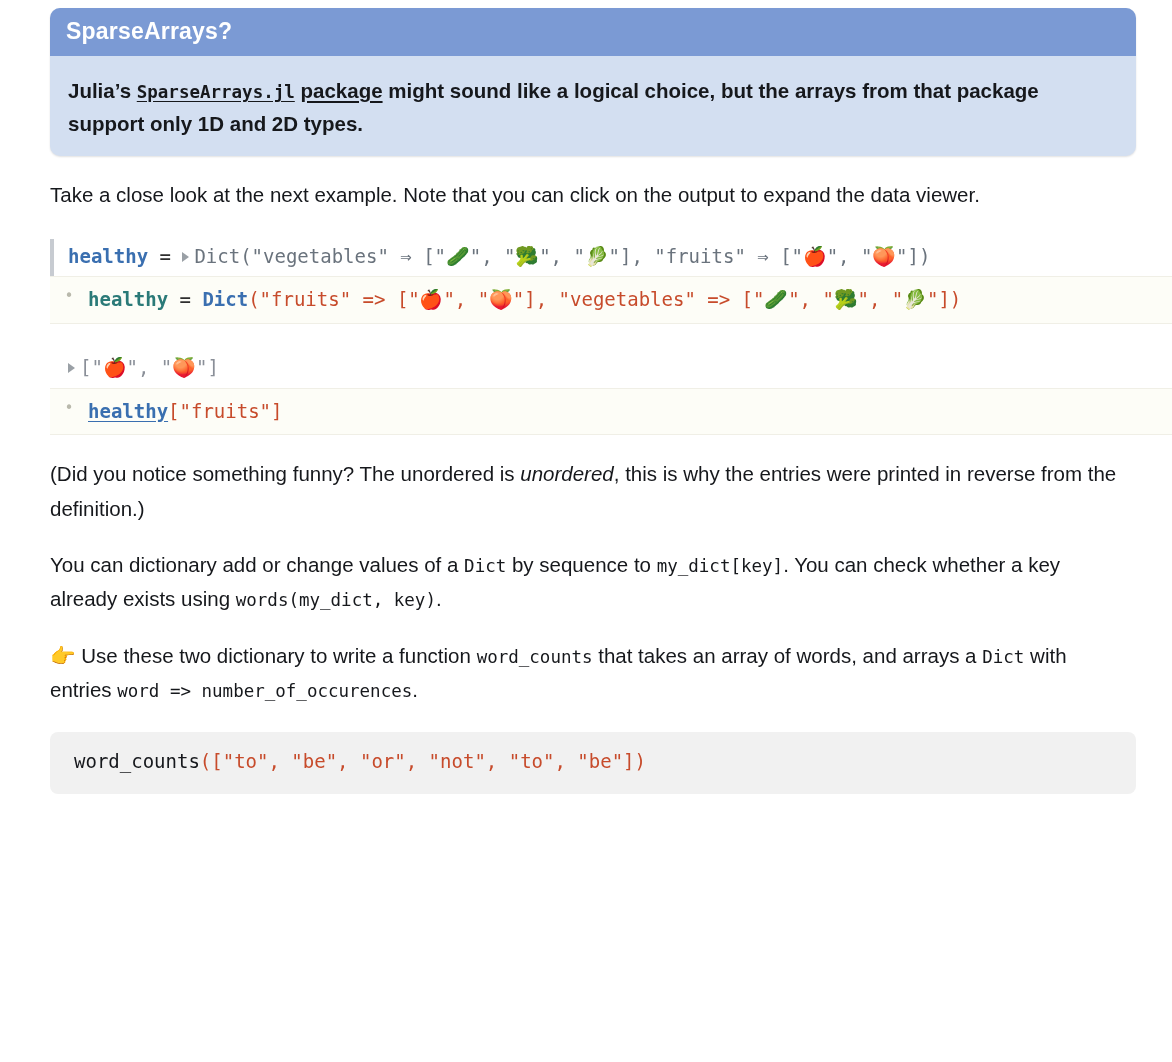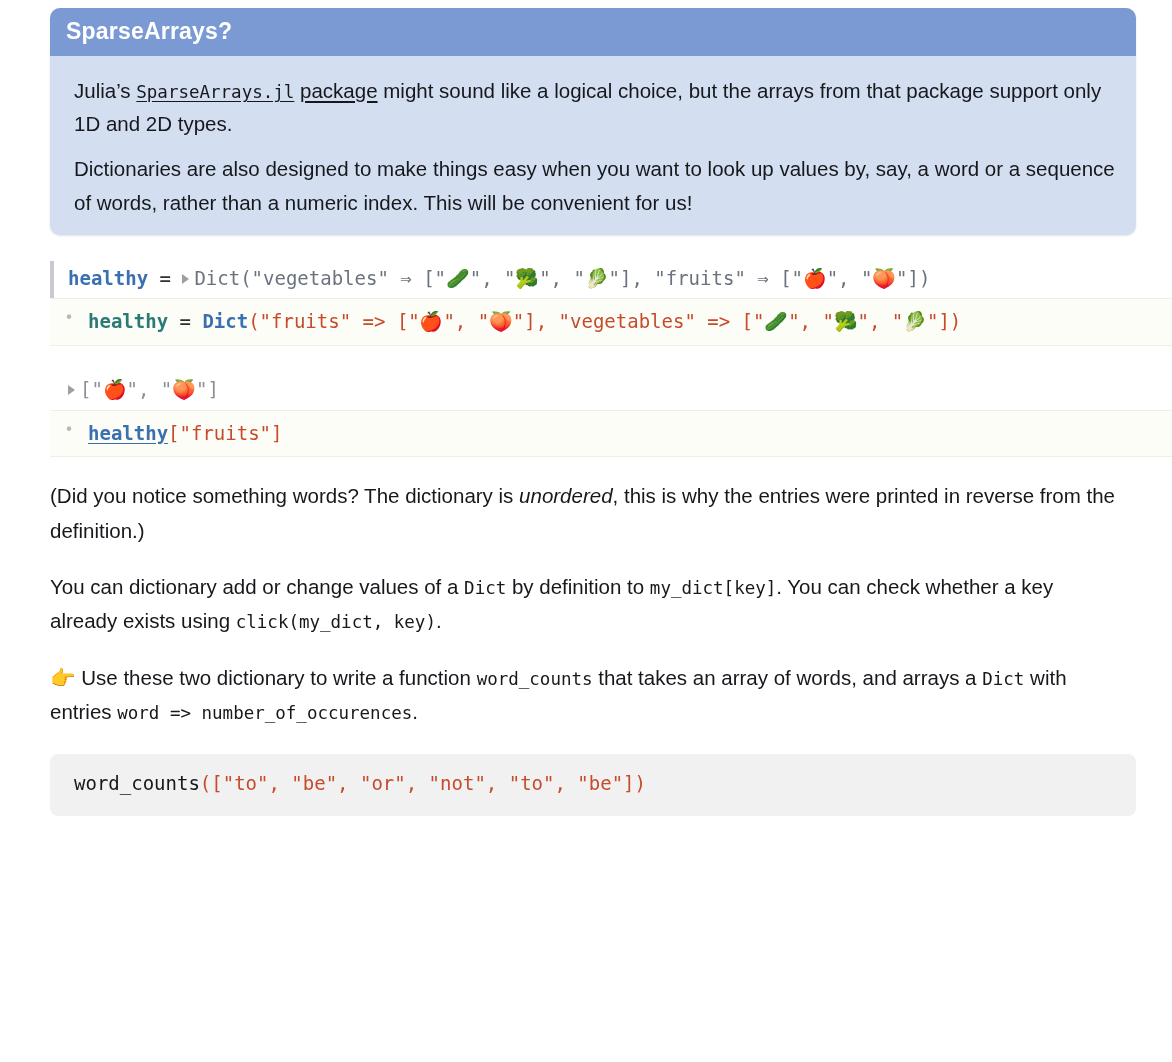--- a/index.html
+++ b/index.html
@@ -35,21 +35,22 @@
   }
   .admonition-title {
     background: #7b9ad4;
     color: #ffffff;
     font-weight: bold;
     font-size: 23px;
     padding: 10px 16px 11px 16px;
     letter-spacing: 0.2px;
   }
   .admonition-body {
-    padding: 10px 18px 16px 24px;
+    padding: 10px 18px 16px 18px;
+    font-weight: bold;
   }
   .admonition-body p {
     margin: 12px 0 0 0;
     font-size: 20.5px;
     line-height: 1.62;
     color: #16181c;
   }
   .admonition-body p:first-child { margin-top: 8px; }
   .inline-code {
     font-family: "DejaVu Sans Mono", "Liberation Mono", monospace;
@@ -154,39 +155,39 @@
 </head>
 <body>
 
 <div class="page">
   <div class="content">
 
     <div class="admonition">
       <div class="admonition-title">SparseArrays?</div>
       <div class="admonition-body">
         <p><span>Julia’s </span><span class="pkg-link">SparseArrays.jl</span><span> </span><span class="pkg-link-word">package</span><span> might sound like a logical choice, but the arrays from that package support only 1D and 2D types.</span></p>
-        <p>Dictionaries are also designed to make things easy when you want to look up values by, say, a word or a sequence of words, rather than a numeric index. This will be convenient for us!</p>
       </div>
     </div>
 
+    <p class="para">Take a close look at the next example. Note that you can click on the output to expand the data viewer.</p>
   </div>
 
   <div class="cell" style="margin-left:50px;">
     <div class="cell-output"><span class="k-var">healthy</span><span class="k-op"> = </span><span class="tri"></span><span class="k-dim">Dict("vegetables" ⇒ ["🥒", "🥦", "🥬"], "fruits" ⇒ ["🍎", "🍑"])</span></div>
     <div class="cell-code"><span class="gutter">•</span><span class="k-fn">healthy</span><span class="k-op"> = </span><span class="k-var">Dict</span><span class="k-str">("fruits" =&gt; ["🍎", "🍑"], "vegetables" =&gt; ["🥒", "🥦", "🥬"])</span></div>
   </div>
 
   <div class="cell" style="margin-left:50px;">
     <div class="cell-output no-bar"><span class="tri"></span><span class="k-dim-str">["🍎", "🍑"]</span></div>
     <div class="cell-code"><span class="gutter">•</span><span class="k-var-u">healthy</span><span class="k-str">["fruits"]</span></div>
   </div>
 
   <div class="content">
-    <p class="para"><span>(Did you notice something words? The dictionary is </span><em>unordered</em><span>, this is why the entries were printed in reverse from the definition.)</span></p>
+    <p class="para"><span>(Did you notice something funny? The unordered is </span><em>unordered</em><span>, this is why the entries were printed in reverse from the definition.)</span></p>
 
-    <p class="para"><span>You can dictionary add or change values of a </span><span class="inline-code">Dict</span><span> by definition to </span><span class="inline-code">my_dict[key]</span><span>. You can check whether a key already exists using </span><span class="inline-code">click(my_dict, key)</span><span>.</span></p>
+    <p class="para"><span>You can dictionary add or change values of a </span><span class="inline-code">Dict</span><span> by sequence to </span><span class="inline-code">my_dict[key]</span><span>. You can check whether a key already exists using </span><span class="inline-code">words(my_dict, key)</span><span>.</span></p>
 
     <p class="para"><span>👉</span><span> Use these two dictionary to write a function </span><span class="inline-code">word_counts</span><span> that takes an array of words, and arrays a </span><span class="inline-code">Dict</span><span> with entries </span><span class="inline-code">word =&gt; number_of_occurences</span><span>.</span></p>
 
 
     <div class="codeblock"><span>word_counts</span><span class="k-str">(["to", "be", "or", "not", "to", "be"])</span></div>
   </div>
 </div>
 
 </body></html>

